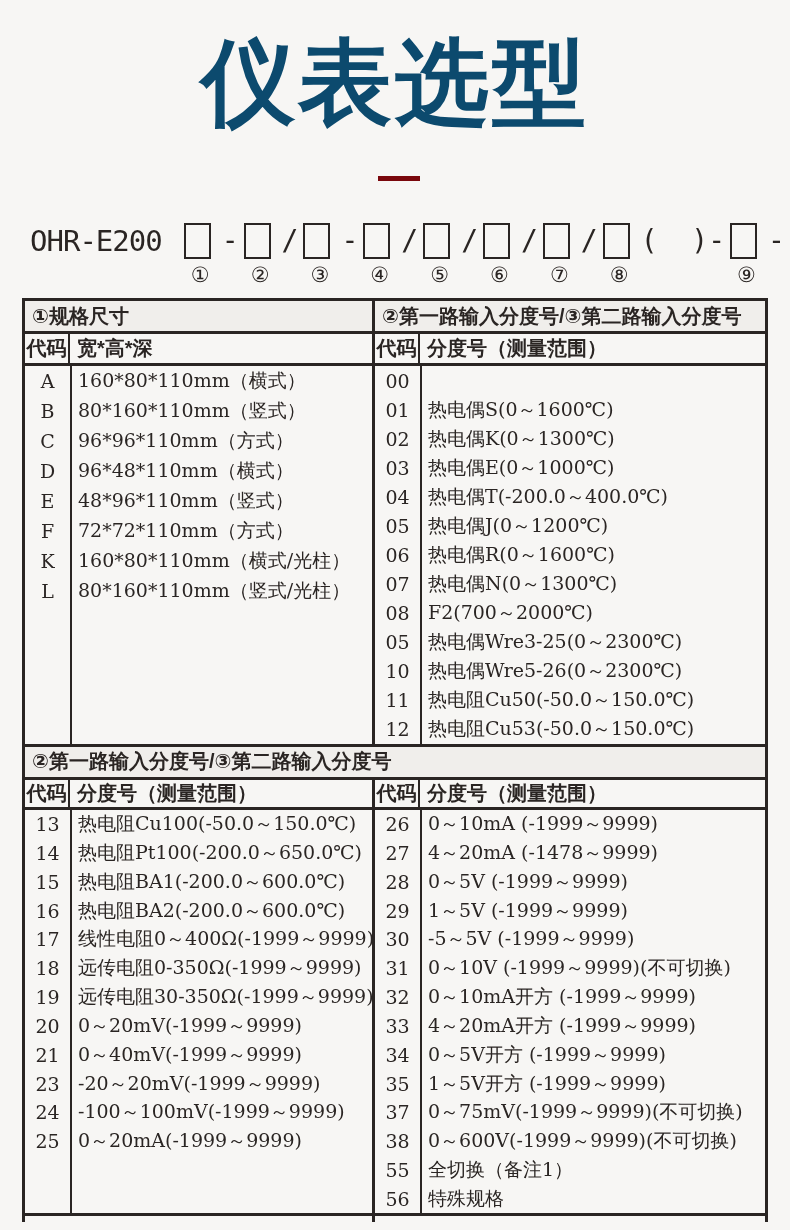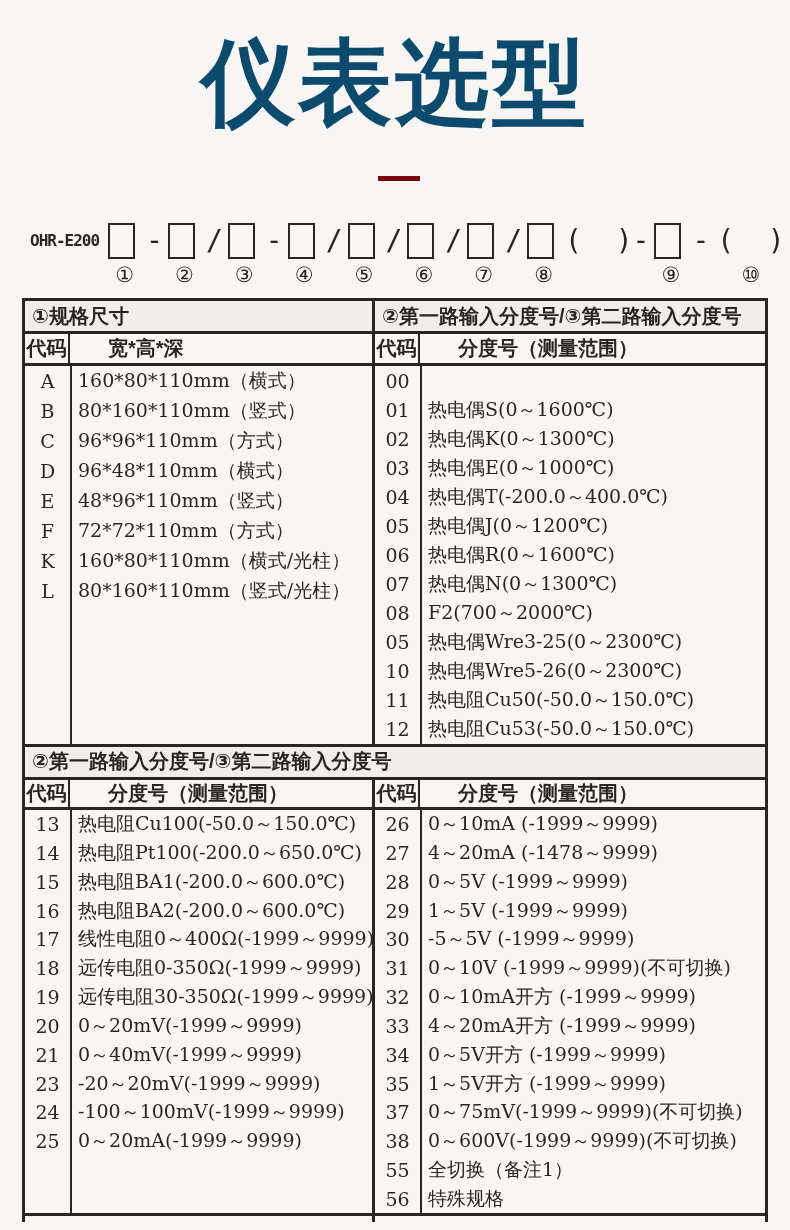--- a/index.html
+++ b/index.html
@@ -16,39 +16,39 @@
   body{background:var(--bg);color:var(--ink);font-family:var(--font-serif);overflow:hidden;}
   .sheet{position:relative;width:790px;height:1230px;}
 
   
   .page-title{position:absolute;top:20px;left:0;right:0;text-align:center;
     font-family:var(--font-sans);font-weight:900;font-size:94px;letter-spacing:3px;color:#0c4a6e;}
   .red-dash{position:absolute;top:176px;left:50%;margin-left:-17px;width:42px;height:5px;background:var(--accent);}
 
   
   .model-line{position:absolute;top:222px;left:30px;right:8px;display:flex;align-items:flex-start;}
-  .model-prefix{font-family:var(--font-mono);font-size:16px;letter-spacing:-1px;line-height:38px;margin-right:8px;white-space:pre;font-weight:bold;}
+  .model-prefix{font-family:var(--font-mono);font-size:29px;letter-spacing:-1px;line-height:38px;margin-right:21px;white-space:pre;}
   .model-parts{display:flex;align-items:flex-start;flex:1;}
   .munit{display:inline-flex;flex-direction:column;align-items:center;margin:0 1px;}
   .mtop{display:flex;align-items:center;height:38px;}
   .mbox{display:inline-block;width:27px;height:36px;border:2px solid var(--ink);background:transparent;}
   .msep{font-family:var(--font-mono);font-size:28px;line-height:38px;white-space:pre;padding:0 3px;}
   .mlabel{height:26px;line-height:26px;font-size:21px;font-family:var(--font-serif);margin-top:2px;min-width:1px;}
 
   
   .tables{position:absolute;top:298px;left:22px;width:746px;}
   .sec1{display:flex;border:3px solid var(--ink);}
   .sec2{border:3px solid var(--ink);border-top:none;}
   .panel-l{width:350px;border-right:3px solid var(--ink);display:flex;flex-direction:column;}
   .panel-r{flex:1;display:flex;flex-direction:column;}
   .sec-header{height:33px;display:flex;align-items:center;padding-left:7px;
     font-family:var(--font-sans);font-weight:bold;font-size:20px;
     border-bottom:3px solid var(--ink);background:var(--hdr-bg);white-space:nowrap;}
   .col-head{display:flex;height:32px;border-bottom:3px solid var(--ink);
-    font-family:var(--font-sans);font-weight:bold;font-size:20px;align-items:stretch;gap:31px;}
+    font-family:var(--font-sans);font-weight:bold;font-size:20px;align-items:stretch;}
   .col-head .code-h{width:45px;border-right:2px solid var(--ink);display:flex;align-items:center;justify-content:center;}
   .col-head .desc-h{flex:1;display:flex;align-items:center;padding-left:7px;white-space:nowrap;}
   .tbody{position:relative;flex:1;}
   .s1-body{height:378px;}
   .s2-body{height:404px;}
   .vline{position:absolute;left:45px;top:0;bottom:0;width:2px;background:var(--ink);}
   .trow{display:flex;align-items:center;font-size:19px;}
   .rows30 .trow{height:30px;}
   .rows29 .trow{height:29.05px;}
   .rows288 .trow{height:28.85px;}

